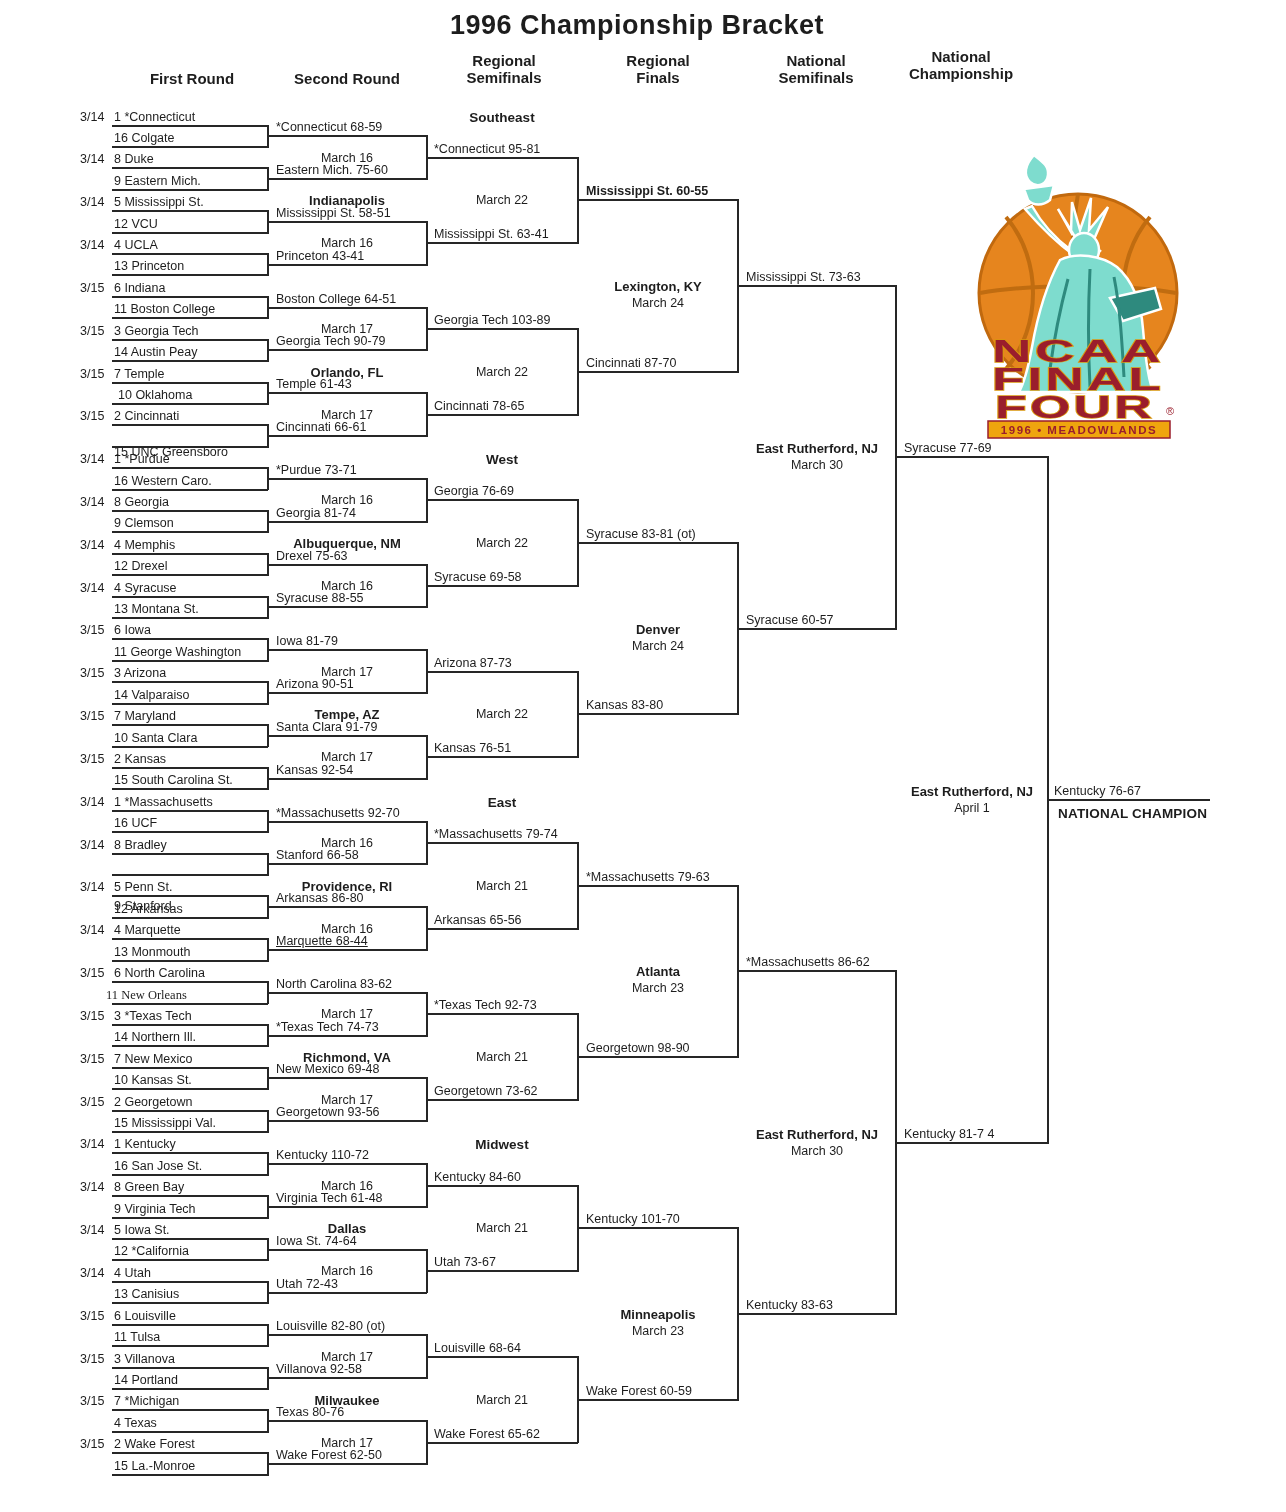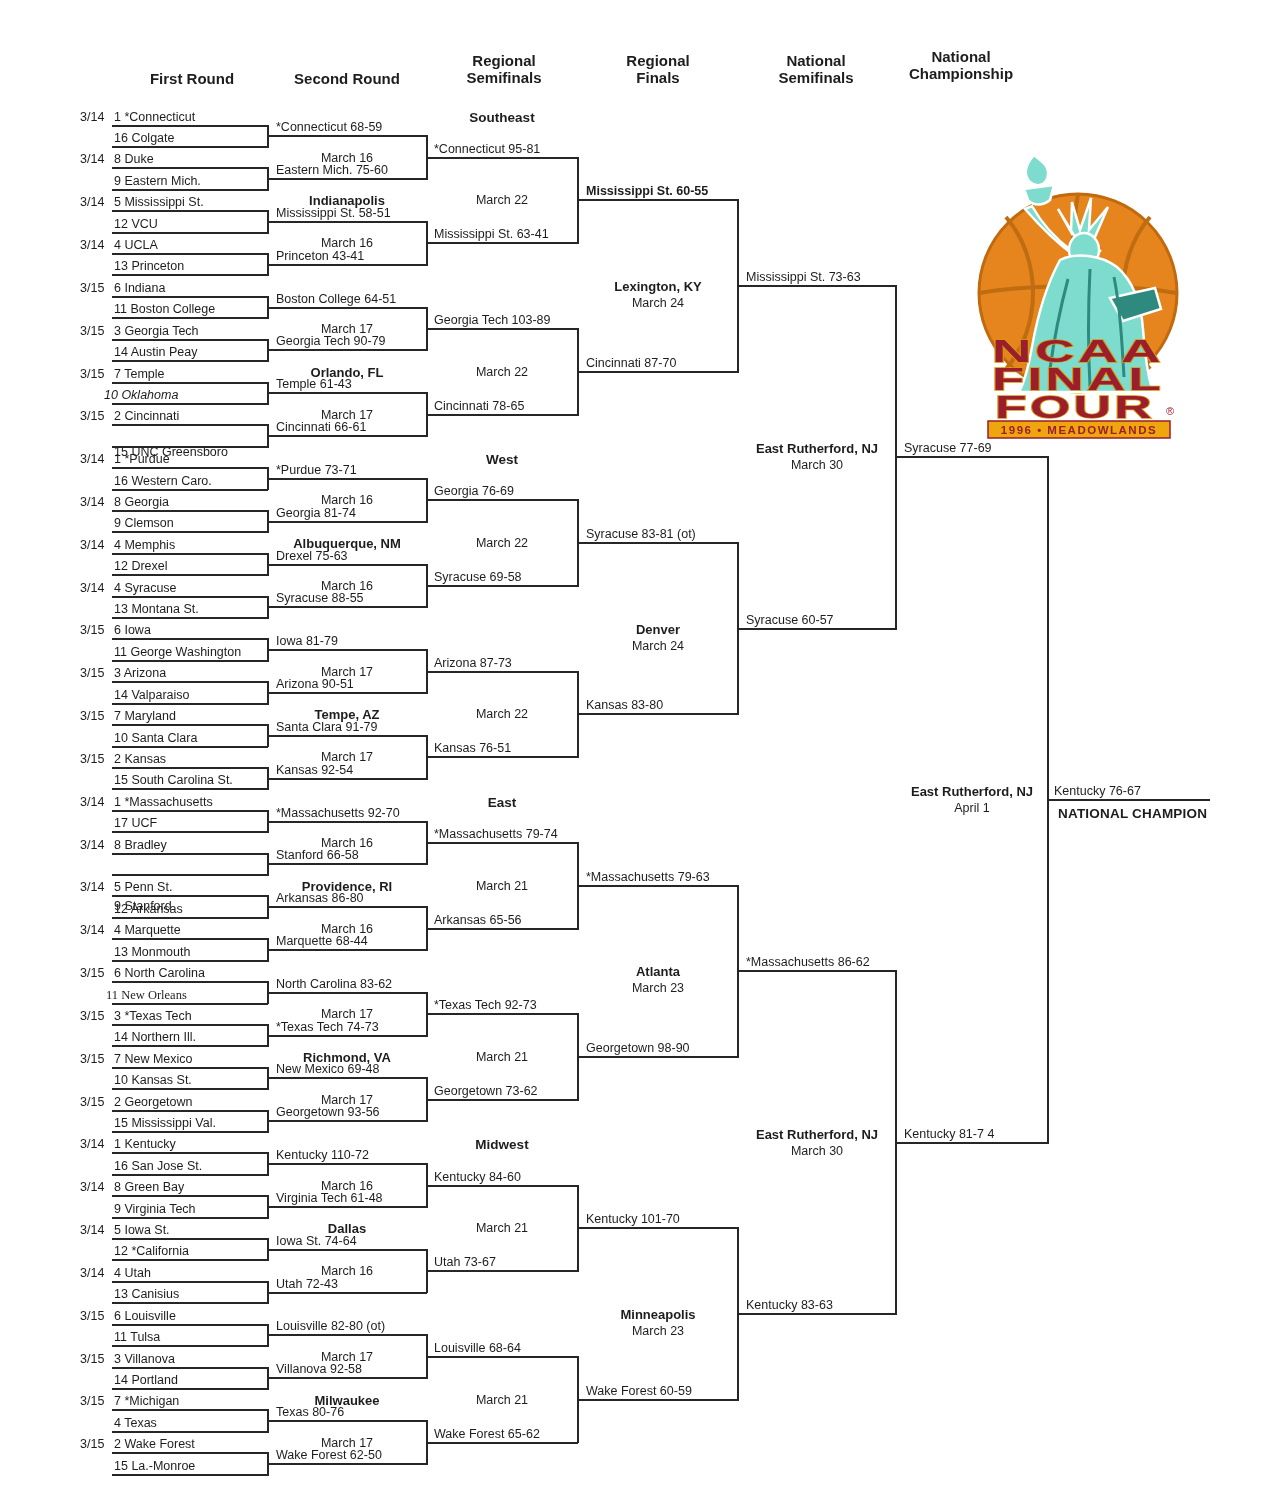--- a/index.html
+++ b/index.html
@@ -18,20 +18,21 @@
   .champion-label{position:absolute;font-size:13.5px;font-weight:bold;white-space:nowrap;letter-spacing:.2px;}
   .footnote{position:absolute;right:76px;top:1481px;font-size:12.2px;white-space:nowrap;}
   #logo{position:absolute;left:948px;top:147px;width:262px;height:292px;}
   .logo-word{font-family:"Liberation Sans",sans-serif;font-weight:bold;font-size:31px;
     fill:var(--logo-red);stroke:var(--logo-gold);stroke-width:1.4px;paint-order:stroke;letter-spacing:2px;}
 </style>
 </head>
 <body>
 
 <div id="canvas">
+  <div class="title">1996 Championship Bracket</div>
 
   <div class="col-header" style="left:192px;top:70px">First Round</div>
   <div class="col-header" style="left:347px;top:70px">Second Round</div>
   <div class="col-header" style="left:504px;top:52px">Regional
 Semifinals</div>
   <div class="col-header" style="left:658px;top:52px">Regional
 Finals</div>
   <div class="col-header" style="left:816px;top:52px">National
 Semifinals</div>
   <div class="col-header" style="left:961px;top:48px">National
@@ -82,21 +83,21 @@
       <div class="game-date" style="left: 80px; top: 323.6px;">3/15</div>
       <div class="team" style="left: 114px; top: 323.6px;">3 Georgia Tech</div>
       <div class="team" style="left: 114px; top: 345.1px;">14 Austin Peay</div>
       <div class="hl" style="left: 112px; top: 338.6px; width: 156px;"></div>
       <div class="hl" style="left: 112px; top: 360.1px; width: 156px;"></div>
       <div class="vl" style="left: 267px; top: 338.6px; height: 23.4px;"></div>
       <div class="hl" style="left: 268px; top: 349.3px; width: 159px;"></div>
       <div class="winner" style="left: 276px; top: 334.3px;">Georgia Tech 90-79</div>
       <div class="game-date" style="left: 80px; top: 366.5px;">3/15</div>
       <div class="team" style="left: 114px; top: 366.5px;">7 Temple</div>
-      <div class="team" style="left: 104px; top: 387.9px; font-style: italic;">10 Oklahoma</div>
+      <div class="team" style="left: 118px; top: 387.9px;">10 Oklahoma</div>
       <div class="hl" style="left: 112px; top: 381.5px; width: 156px;"></div>
       <div class="hl" style="left: 112px; top: 402.9px; width: 156px;"></div>
       <div class="vl" style="left: 267px; top: 381.5px; height: 23.4px;"></div>
       <div class="hl" style="left: 268px; top: 392.2px; width: 159px;"></div>
       <div class="winner" style="left: 276px; top: 377.2px;">Temple 61-43</div>
       <div class="game-date" style="left: 80px; top: 409.3px;">3/15</div>
       <div class="team" style="left: 114px; top: 409.3px;">2 Cincinnati</div>
       <div class="team" style="left: 114px; top: 430.7px; margin-top: 14px;">15 UNC Greensboro</div>
       <div class="hl" style="left: 112px; top: 424.3px; width: 156px;"></div>
       <div class="hl" style="left: 112px; top: 445.7px; width: 156px;"></div>
@@ -226,21 +227,21 @@
       <div class="hl" style="left: 578px; top: 713.4px; width: 160px;"></div>
       <div class="winner" style="left: 586px; top: 698.4px;">Kansas 83-80</div>
       <div class="vl" style="left: 737px; top: 542.1px; height: 173.3px;"></div>
       <div class="center-site" style="left: 658px; top: 628.7px;">Denver</div>
       <div class="center-date" style="left: 658px; top: 645.7px;">March 24</div>
       <div class="hl" style="left: 738px; top: 627.7px; width: 158px;"></div>
       <div class="winner" style="left: 746px; top: 612.7px;">Syracuse 60-57</div>
       <div class="region-label" style="left: 502px; top: 794.7px;">East</div>
       <div class="game-date" style="left: 80px; top: 794.7px;">3/14</div>
       <div class="team" style="left: 114px; top: 794.7px;">1 *Massachusetts</div>
-      <div class="team" style="left: 114px; top: 816.2px;">17 UCF</div>
+      <div class="team" style="left: 114px; top: 816.2px;">16 UCF</div>
       <div class="hl" style="left: 112px; top: 809.7px; width: 156px;"></div>
       <div class="hl" style="left: 112px; top: 831.2px; width: 156px;"></div>
       <div class="vl" style="left: 267px; top: 809.7px; height: 23.4px;"></div>
       <div class="hl" style="left: 268px; top: 820.5px; width: 159px;"></div>
       <div class="winner" style="left: 276px; top: 805.5px;">*Massachusetts 92-70</div>
       <div class="game-date" style="left: 80px; top: 837.6px;">3/14</div>
       <div class="team" style="left: 114px; top: 837.6px;">8 Bradley</div>
       <div class="team" style="left: 114px; top: 899px;">9 Stanford</div>
       <div class="hl" style="left: 112px; top: 852.6px; width: 156px;"></div>
       <div class="hl" style="left: 112px; top: 874px; width: 156px;"></div>
@@ -255,21 +256,21 @@
       <div class="vl" style="left: 267px; top: 895.4px; height: 23.4px;"></div>
       <div class="hl" style="left: 268px; top: 906.1px; width: 159px;"></div>
       <div class="winner" style="left: 276px; top: 891.1px;">Arkansas 86-80</div>
       <div class="game-date" style="left: 80px; top: 923.2px;">3/14</div>
       <div class="team" style="left: 114px; top: 923.2px;">4 Marquette</div>
       <div class="team" style="left: 114px; top: 944.6px;">13 Monmouth</div>
       <div class="hl" style="left: 112px; top: 938.2px; width: 156px;"></div>
       <div class="hl" style="left: 112px; top: 959.6px; width: 156px;"></div>
       <div class="vl" style="left: 267px; top: 938.2px; height: 23.4px;"></div>
       <div class="hl" style="left: 268px; top: 948.9px; width: 159px;"></div>
-      <div class="winner" style="left: 276px; top: 933.9px;">Marquette 68-44</div>
+      <div class="winner" style="left: 276px; top: 933.9px; text-decoration: underline;">Marquette 68-44</div>
       <div class="game-date" style="left: 80px; top: 966.1px;">3/15</div>
       <div class="team" style="left: 114px; top: 966.1px;">6 North Carolina</div>
       <div class="team" style="left: 106px; top: 987.5px; font-family: Liberation Serif, serif;">11 New Orleans</div>
       <div class="hl" style="left: 112px; top: 981.1px; width: 156px;"></div>
       <div class="hl" style="left: 112px; top: 1002.5px; width: 156px;"></div>
       <div class="vl" style="left: 267px; top: 981.1px; height: 23.4px;"></div>
       <div class="hl" style="left: 268px; top: 991.8px; width: 159px;"></div>
       <div class="winner" style="left: 276px; top: 976.8px;">North Carolina 83-62</div>
       <div class="game-date" style="left: 80px; top: 1008.9px;">3/15</div>
       <div class="team" style="left: 114px; top: 1008.9px;">3 *Texas Tech</div>

